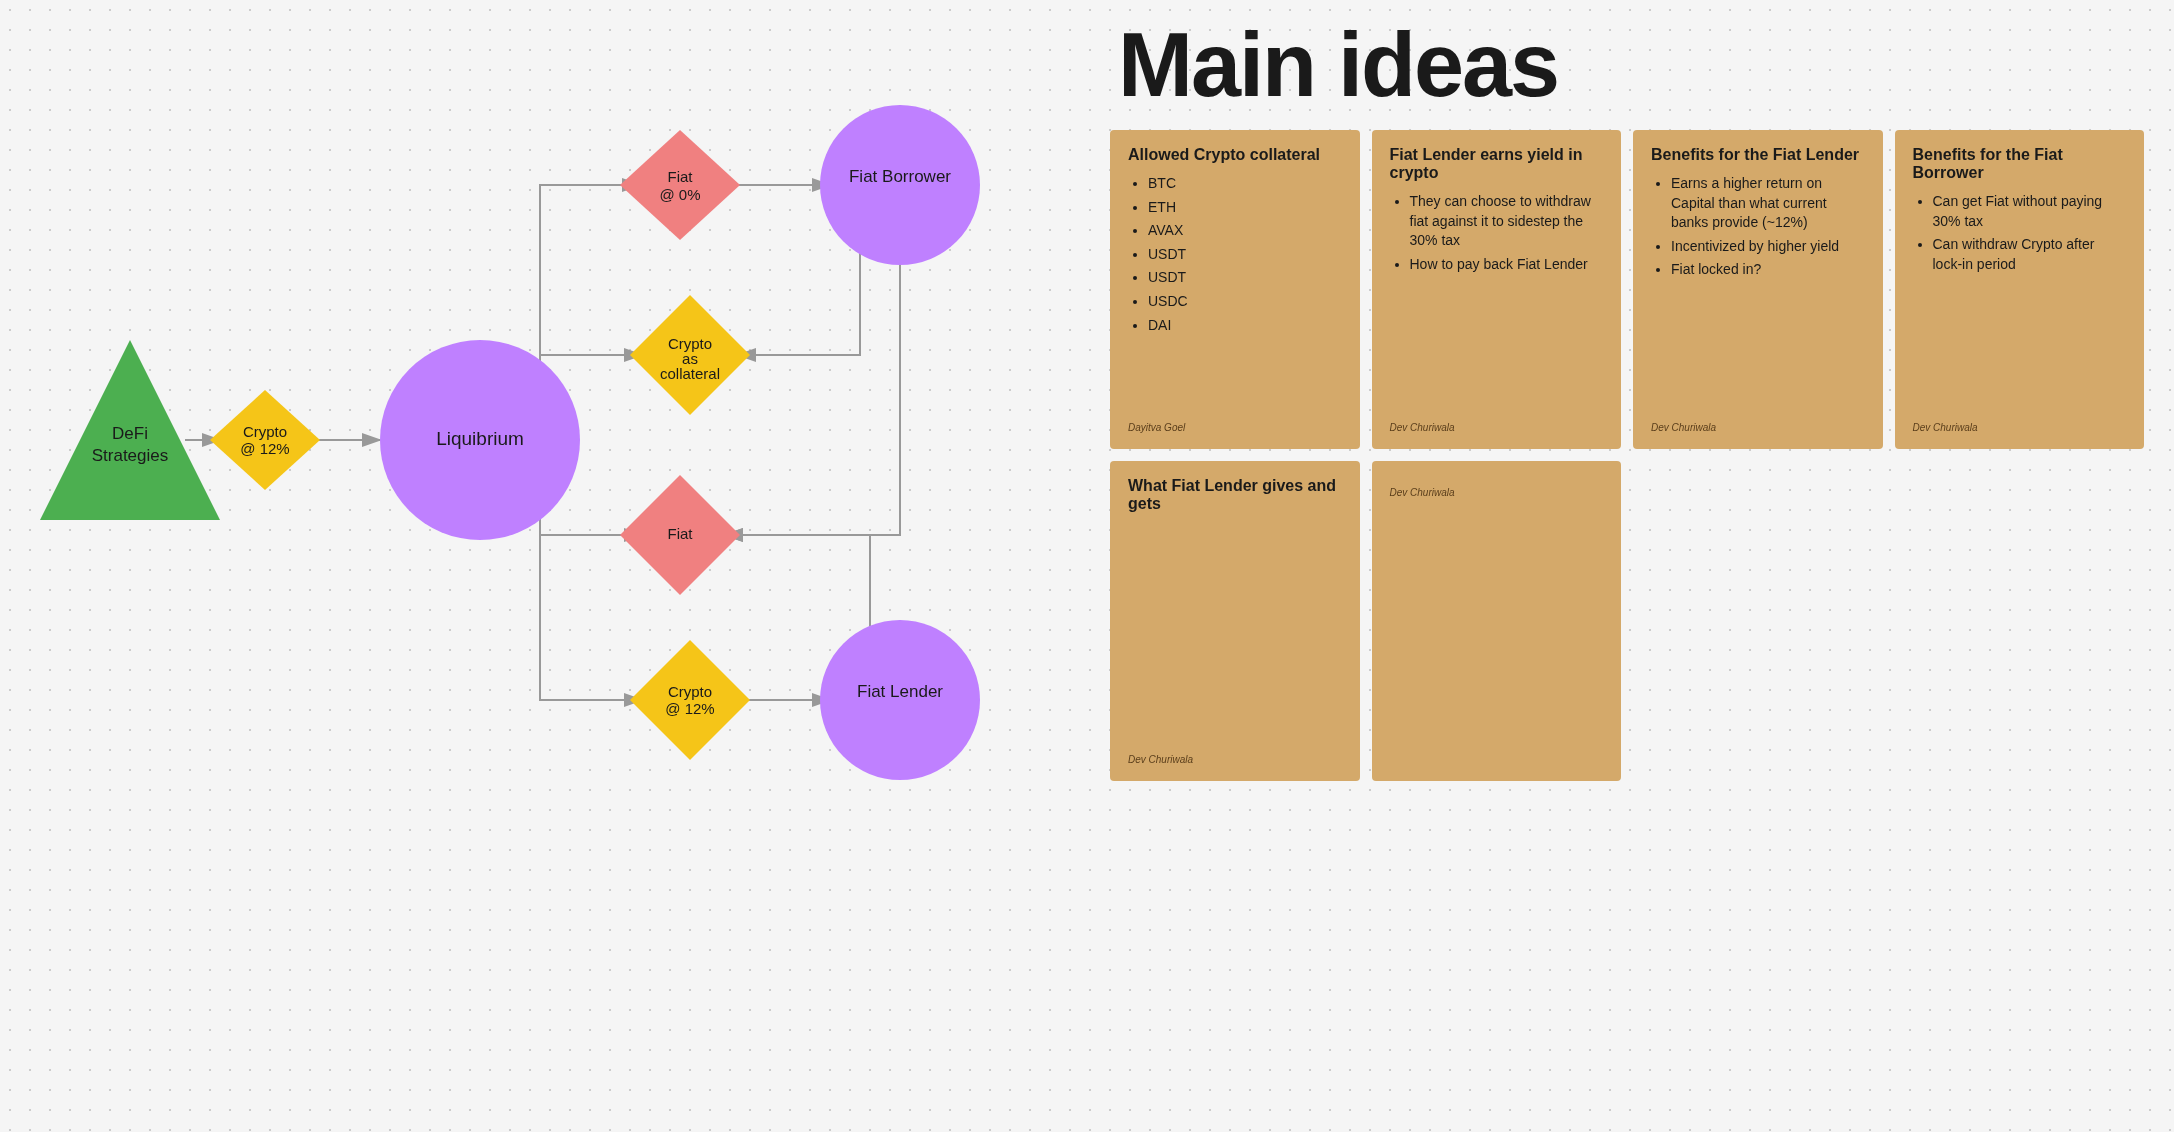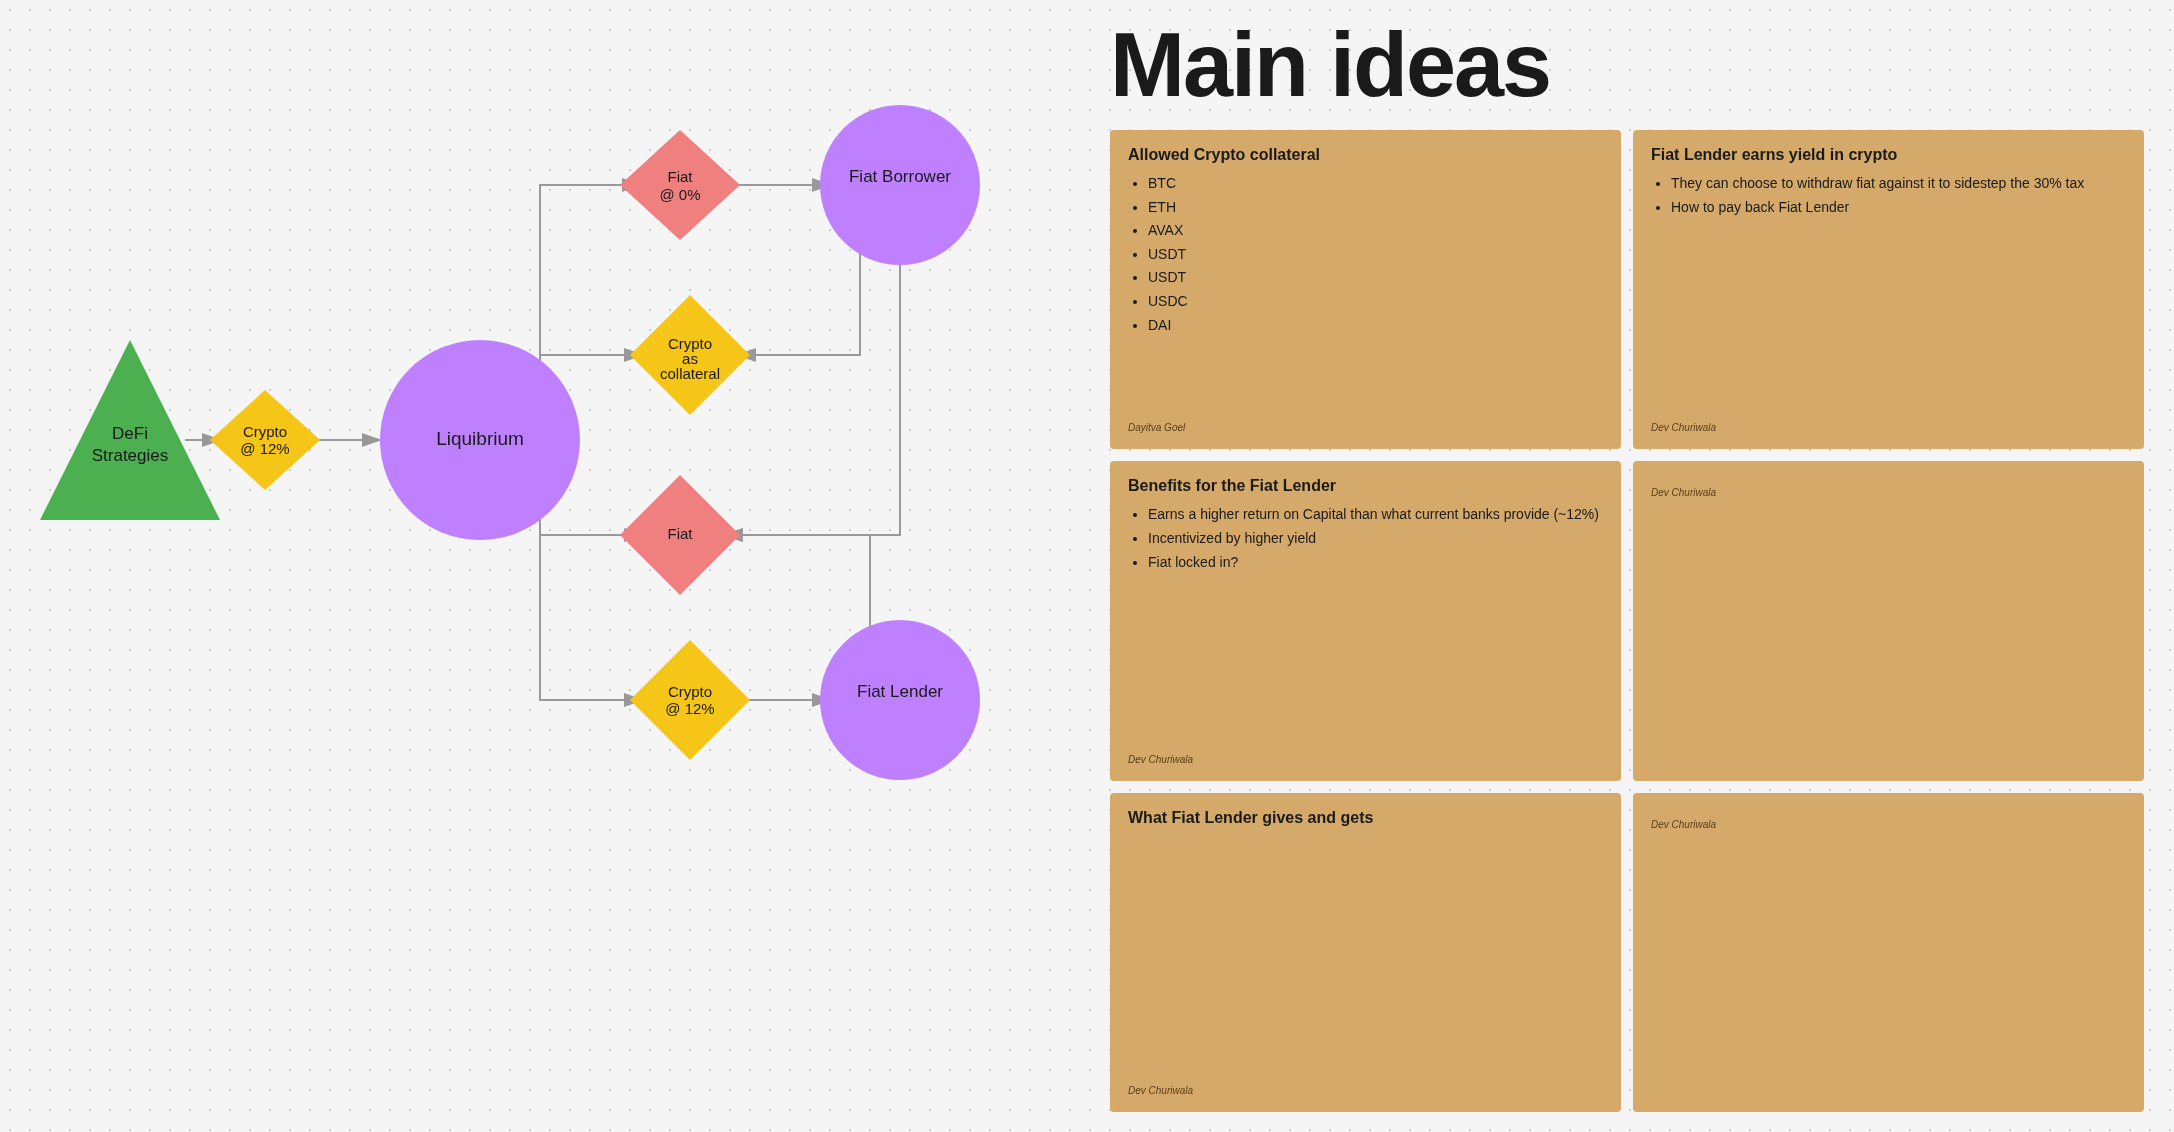--- a/index.html
+++ b/index.html
@@ -29,25 +29,26 @@
       gap: 10px;
     }
 
     .main-ideas-title {
       font-size: 90px;
       font-weight: 700;
       color: #1a1a1a;
       letter-spacing: -2px;
       line-height: 1;
       margin-bottom: 10px;
+      margin-left: 8px;
     }
 
     .cards-grid {
       display: grid;
-      grid-template-columns: 1fr 1fr;
+      grid-template-columns: 1fr 1fr 1fr 1fr;
       grid-template-rows: 1fr 1fr 1fr;
       gap: 12px;
       flex: 1;
     }
 
     .card {
       background: #d4a96a;
       border-radius: 4px;
       padding: 16px 18px;
       display: flex;
@@ -243,20 +244,27 @@
         <ul class="card-list">
           <li>Earns a higher return on Capital than what current banks provide (~12%)</li>
           <li>Incentivized by higher yield</li>
           <li>Fiat locked in?</li>
         </ul>
       </div>
       <div class="card-author">Dev Churiwala</div>
     </div>
 
     <div class="card">
+      <div>
+        <div class="card-title">Benefits for the Fiat Borrower</div>
+        <ul class="card-list">
+          <li>Can get Fiat without paying 30% tax</li>
+          <li>Can withdraw Crypto after lock-in period</li>
+        </ul>
+      </div>
       <div class="card-author">Dev Churiwala</div>
     </div>
 
     <div class="card">
       <div>
         <div class="card-title">What Fiat Lender gives and gets</div>
       </div>
       <div class="card-author">Dev Churiwala</div>
     </div>
 

